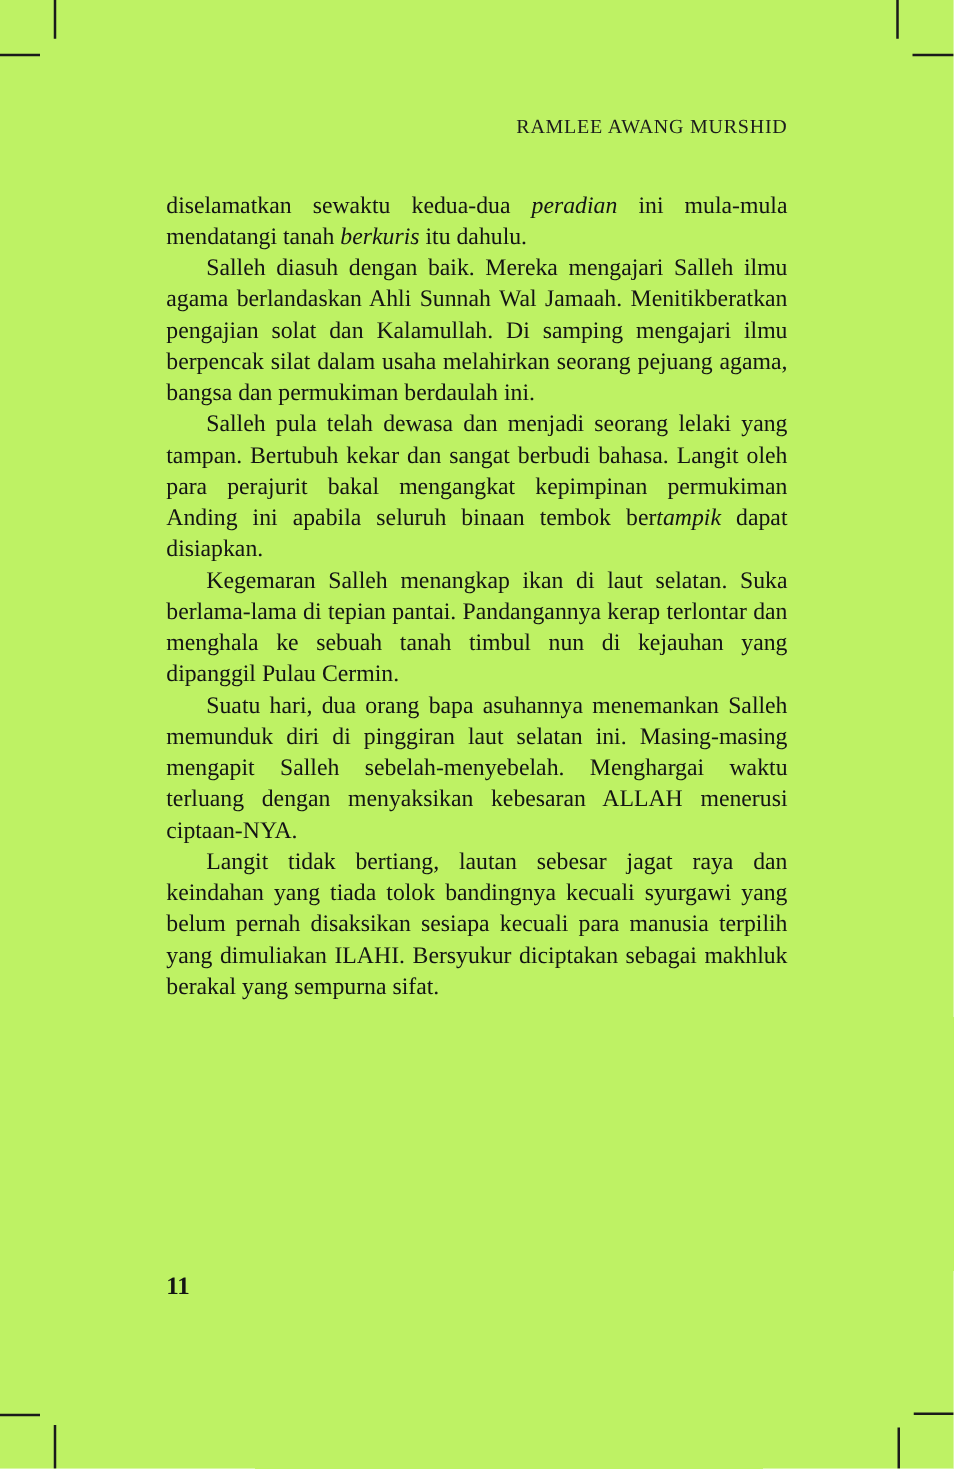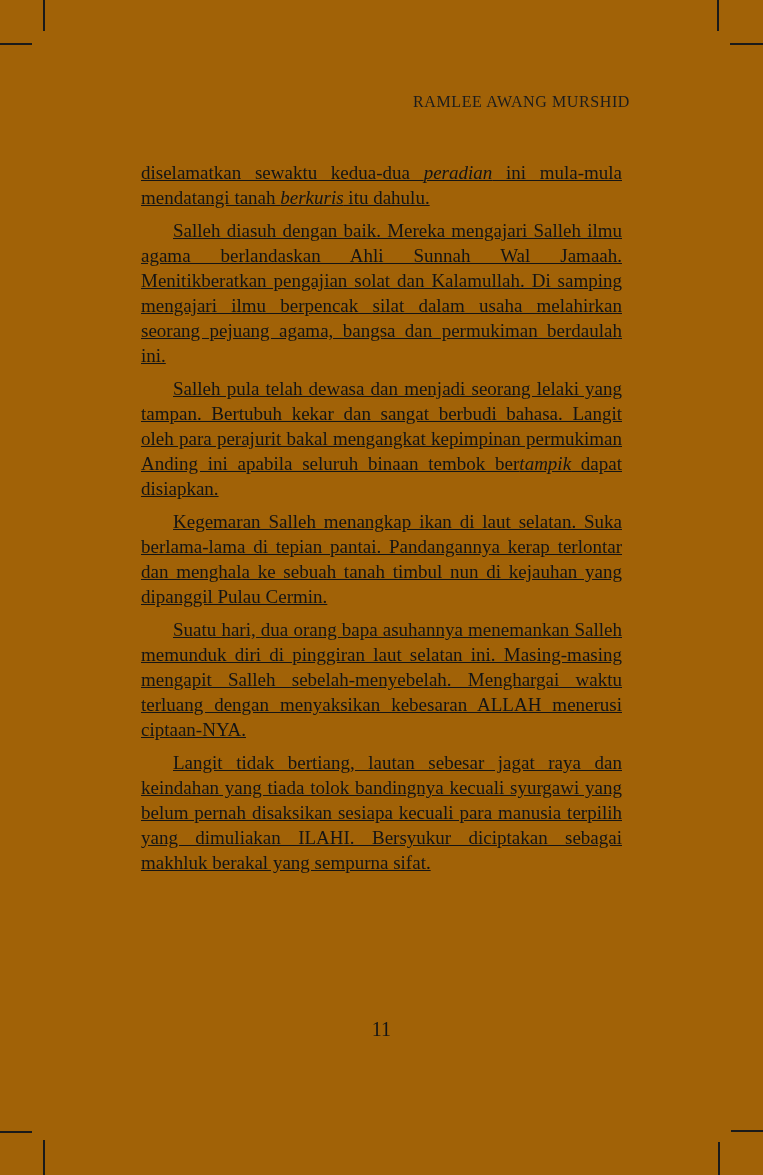--- a/index.html
+++ b/index.html
@@ -4,21 +4,21 @@
 <style>
   html, body {
     margin: 0;
     padding: 0;
     background: #ffffff;
   }
   .page {
     position: relative;
     width: 763px;
     height: 1175px;
-    background: #a16207;
+    background: #bef264;
     overflow: hidden;
     font-family: "Liberation Serif", serif;
     color: #141414;
   }
   
   .crop {
     position: absolute;
     background: #1a1a1a;
   }
   .crop.v { width: 2px; }
@@ -44,40 +44,40 @@
   }
   .body-text {
     position: absolute;
     left: 133px;
     top: 152px;
     width: 497px;
     font-size: 19px;
     line-height: 25px;
   }
   .body-text p {
-    margin: 8px;
+    margin: 0;
     padding: 0;
     text-align: justify;
     color: #141414;
-    text-decoration: underline;
   }
   .body-text p.indent {
     text-indent: 32px;
   }
   .body-text em {
     font-style: italic;
   }
   .page-number {
     position: absolute;
     left: 133px;
     top: 1018px;
     width: 497px;
-    text-align: center;
+    text-align: left;
     font-size: 20px;
     color: #141414;
+    font-weight: bold;
   }
 </style>
 </head>
 <body>
 
 <div class="page">
 
   <div class="crop v crop-tl-v"></div>
   <div class="crop h crop-tl-h"></div>
   <div class="crop v crop-tr-v"></div>

